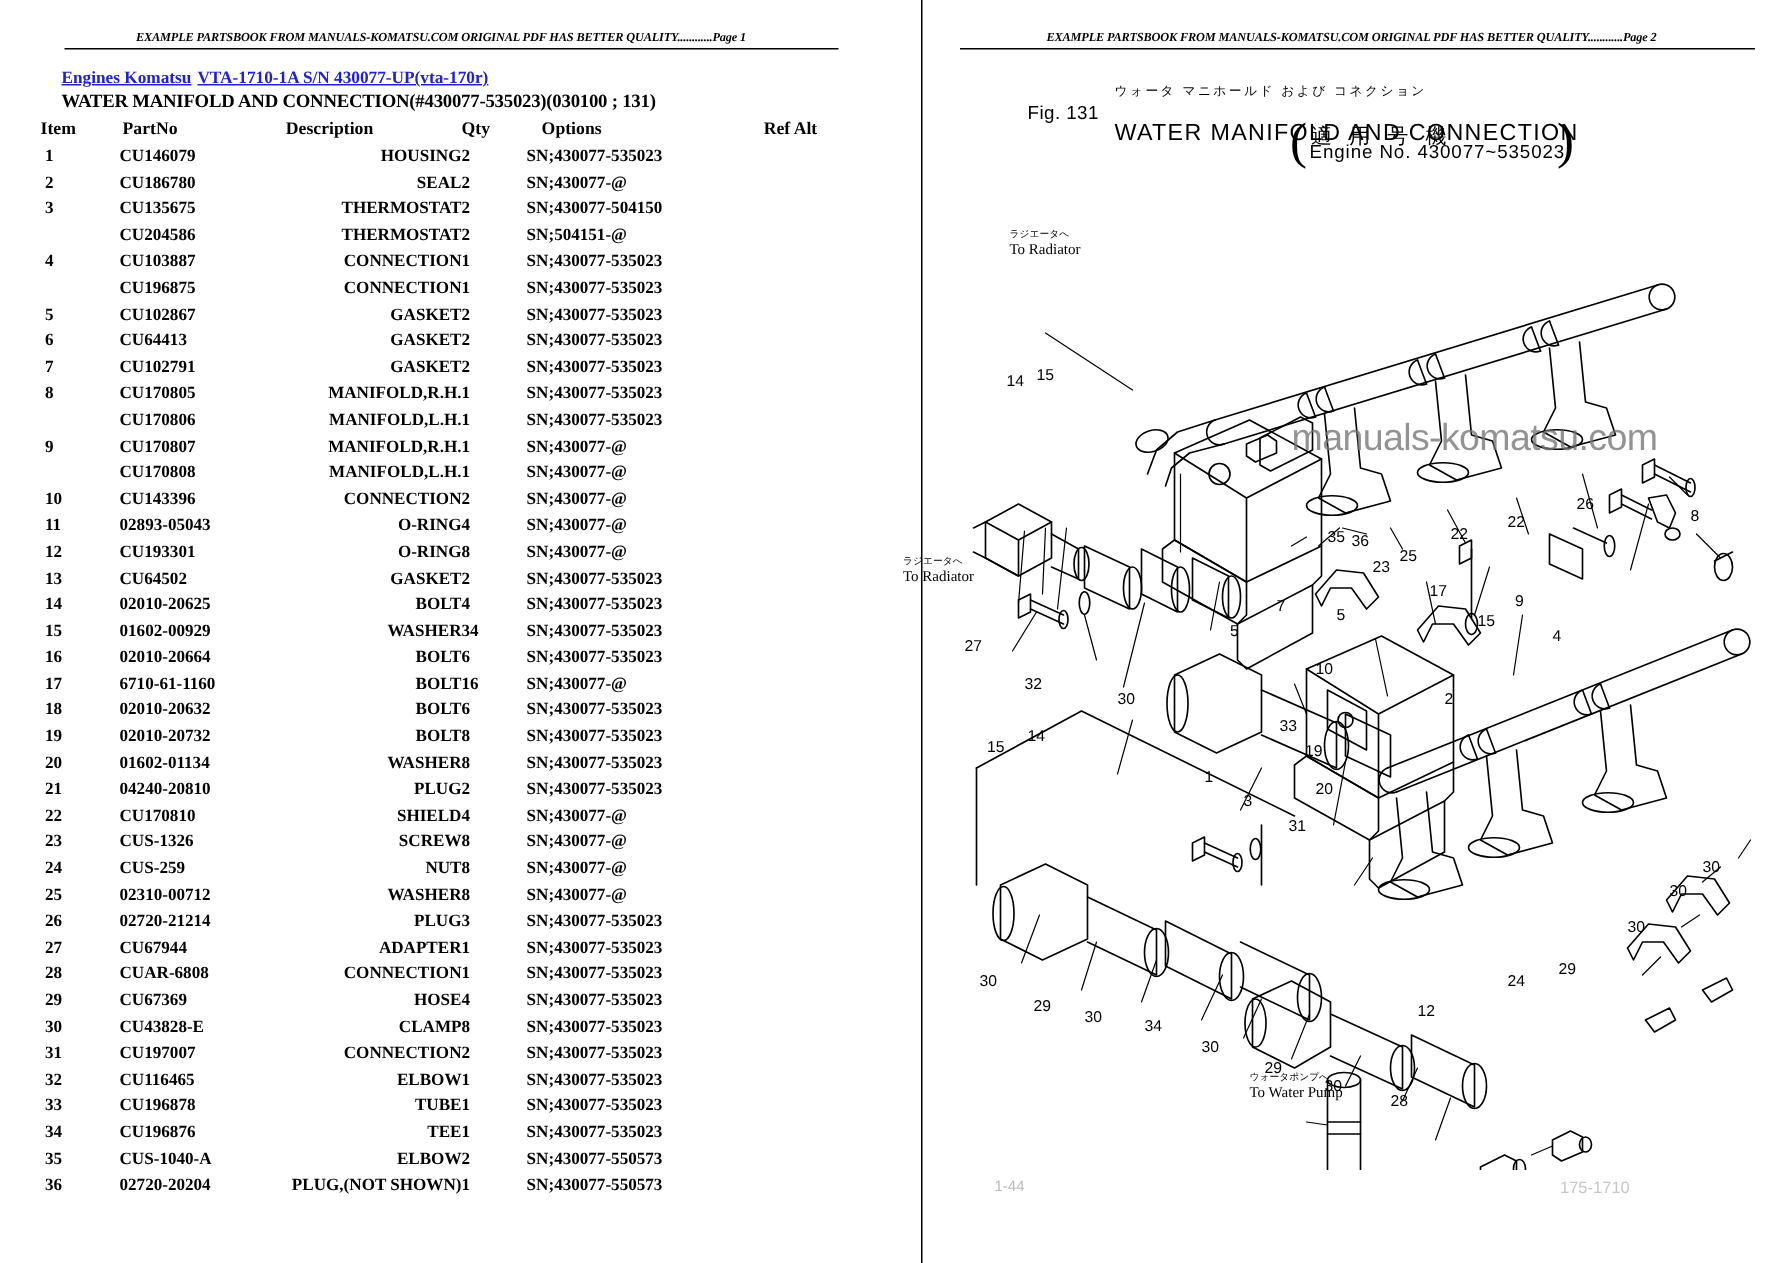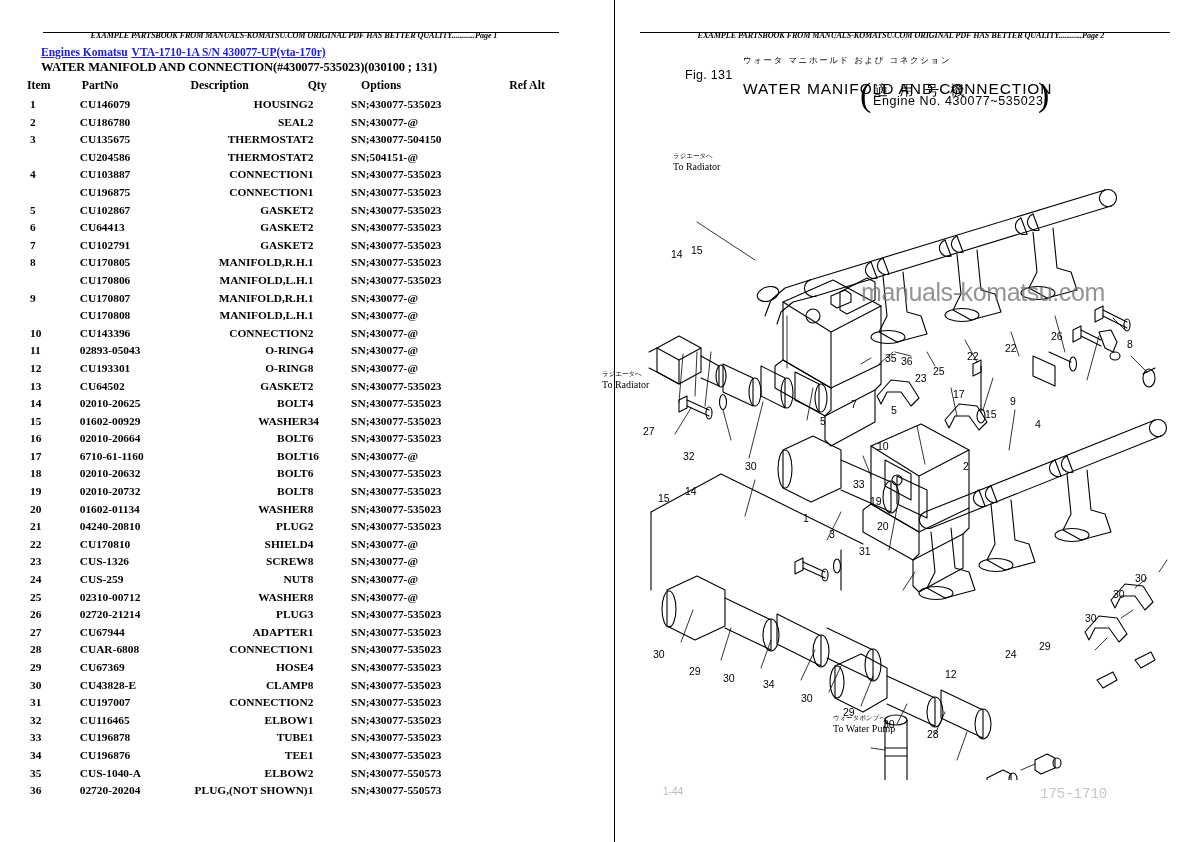--- a/index.html
+++ b/index.html
@@ -40,21 +40,21 @@
   .page-right {
     position: absolute;
     left: 615px;
     top: 0;
     width: 575px;
     height: 842px;
   }
 
   .wm-header {
     position: absolute;
-    top: 31px;
+    top: 20px;
     width: 100%;
     text-align: center;
     font-family: "Liberation Serif", serif;
     font-weight: bold;
     font-style: italic;
     font-size: 8.2px;
     letter-spacing: -0.1px;
     white-space: nowrap;
   }
   .page-left .wm-header { left: 4px; width: 580px; }
@@ -248,22 +248,22 @@
     left: 48px;
     top: 786px;
     font-family: "Liberation Sans", sans-serif;
     font-size: 10px;
     color: #b9b9b9;
   }
   .foot-right {
     position: absolute;
     left: 425px;
     top: 786px;
-    font-family: Liberation Mono, monospace;
-    font-size: 14px;
+    font-family: Liberation Sans, sans-serif;
+    font-size: 11px;
     color: #c6c6c6;
     white-space: nowrap;
   }
 </style>
 </head>
 <body>
 
 <div class="page-wrap">
 
   <div class="spread-divider"></div>

